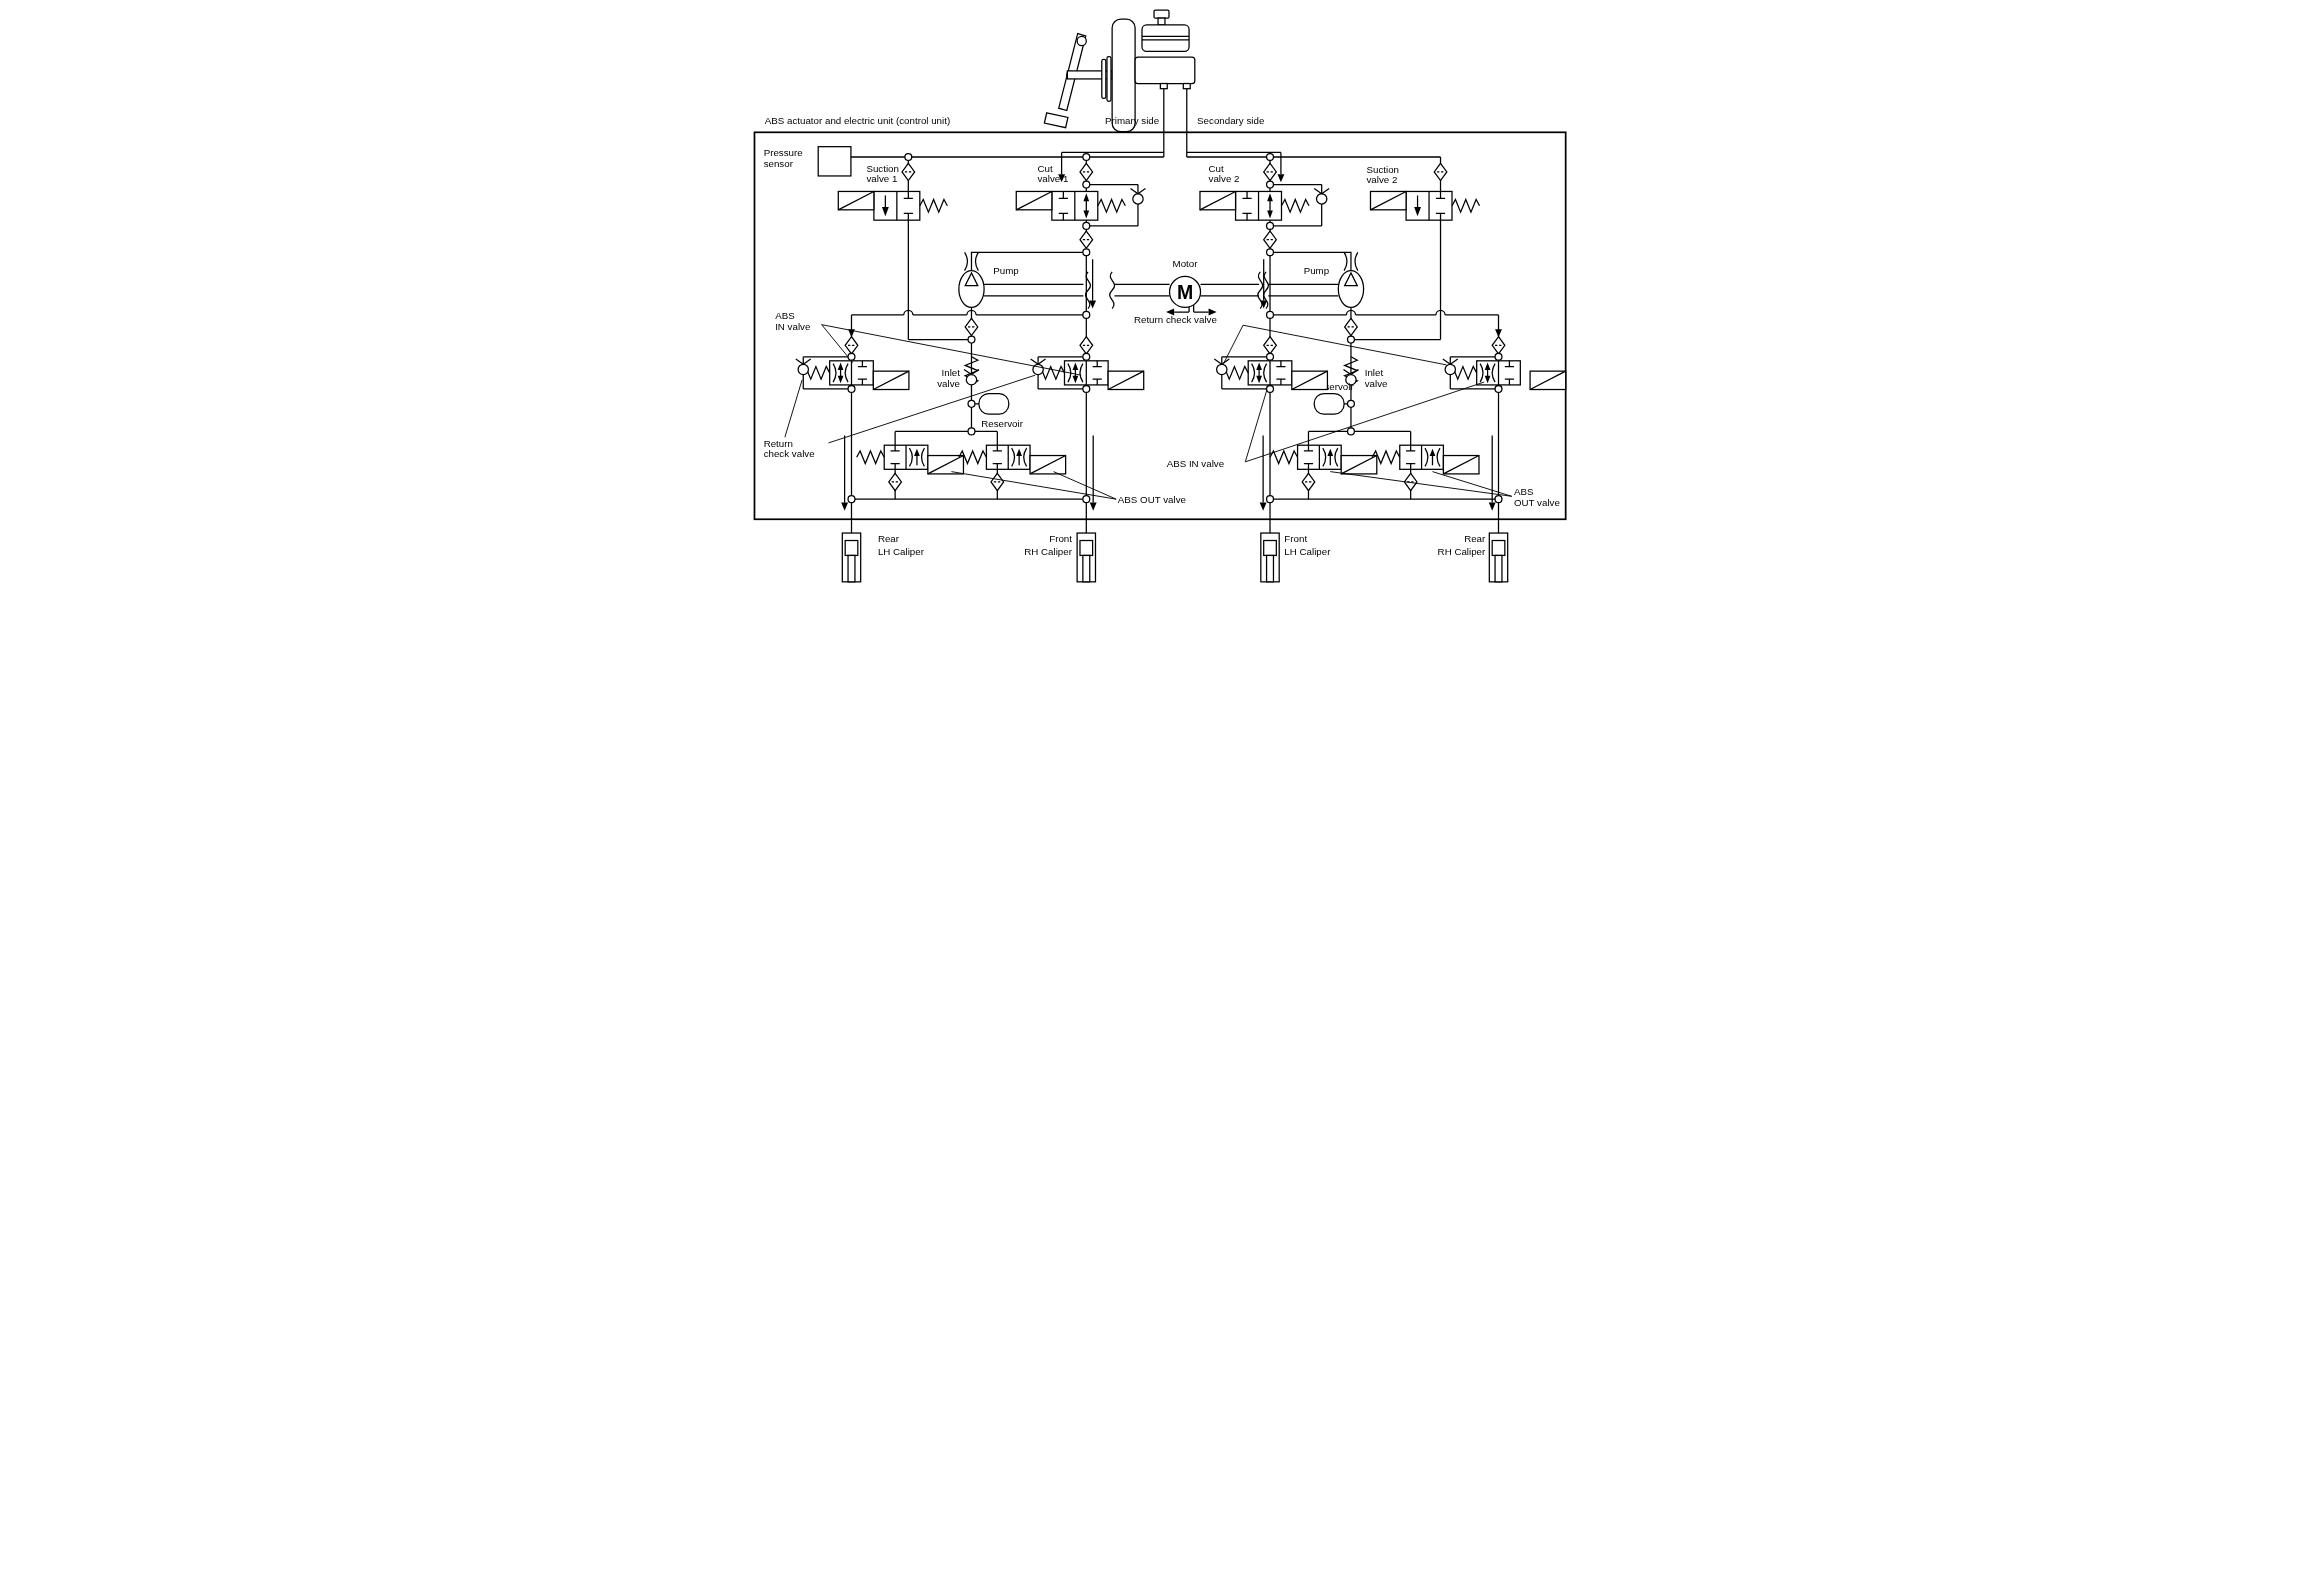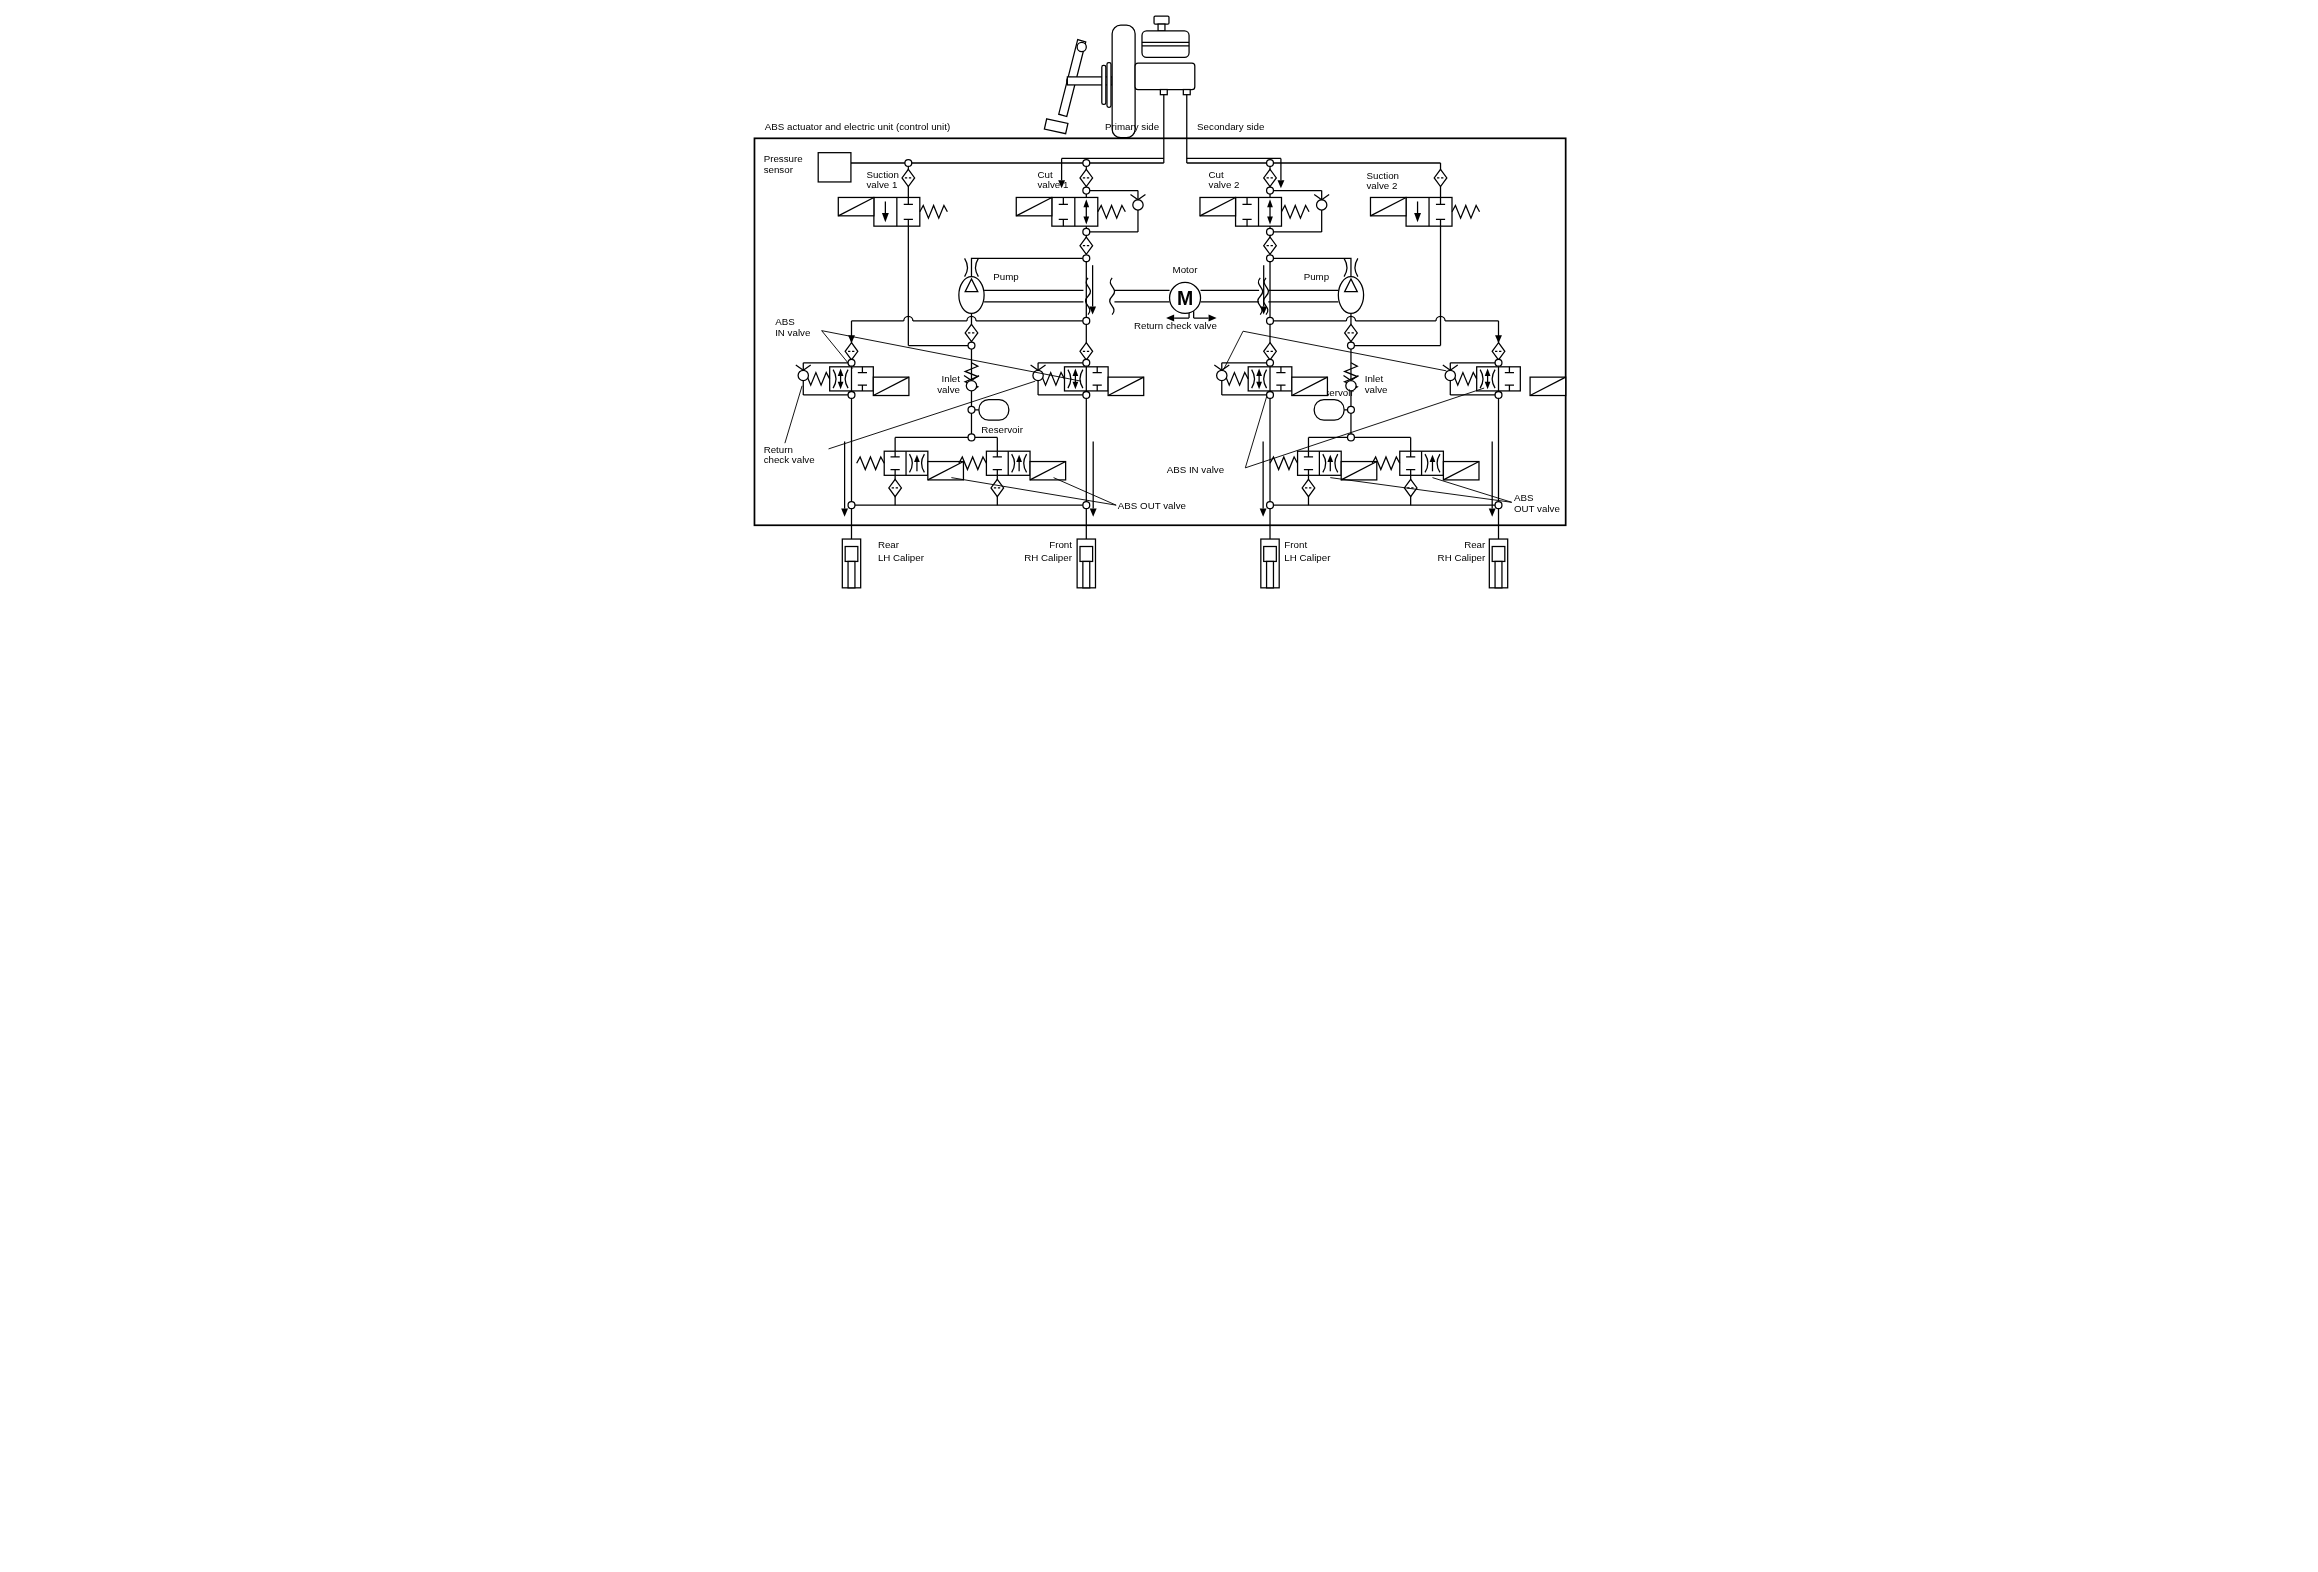--- a/index.html
+++ b/index.html
@@ -1,17 +1,17 @@
 <!DOCTYPE html>
 <html style="font-size:9.2px"><head>
 <meta charset="utf-8">
 <style>
   html,body{margin:0;padding:0;background:#fff;}
   body{font-family:"Liberation Sans", sans-serif;}
-  .wrap{width:100%;max-width:887px;margin:8px auto;}
+  .wrap{width:100%;max-width:887px;margin:2px auto;}
   svg{display:block;width:100%;height:auto;background:#fff;}
   text{font-family:"Liberation Sans", sans-serif;fill:#000;}
   .lbl{font-size:17px;}
   .motor-m{font-size:34px;font-weight:bold;}
   .ln{stroke:#000;stroke-width:2.2;fill:none;}
   .thick{stroke:#000;stroke-width:3;fill:none;}
   .thin{stroke:#000;stroke-width:1.6;fill:none;}
   .wh{fill:#fff;stroke:#000;stroke-width:2.2;}
   .blk{fill:#000;stroke:none;}
 </style>

